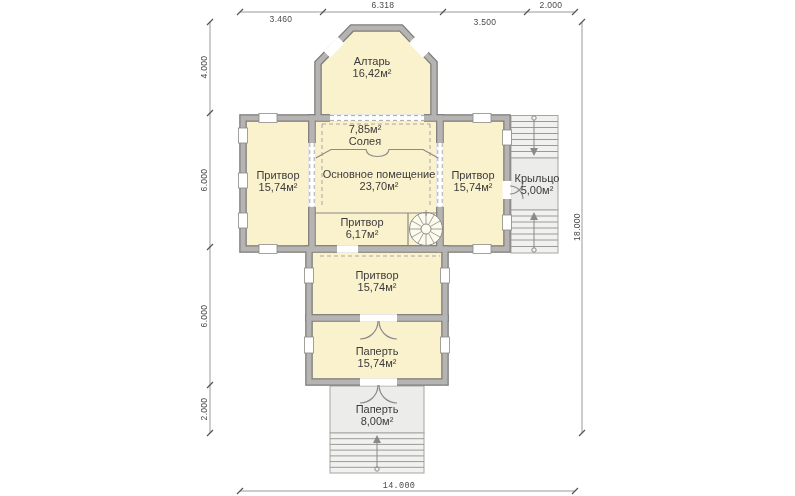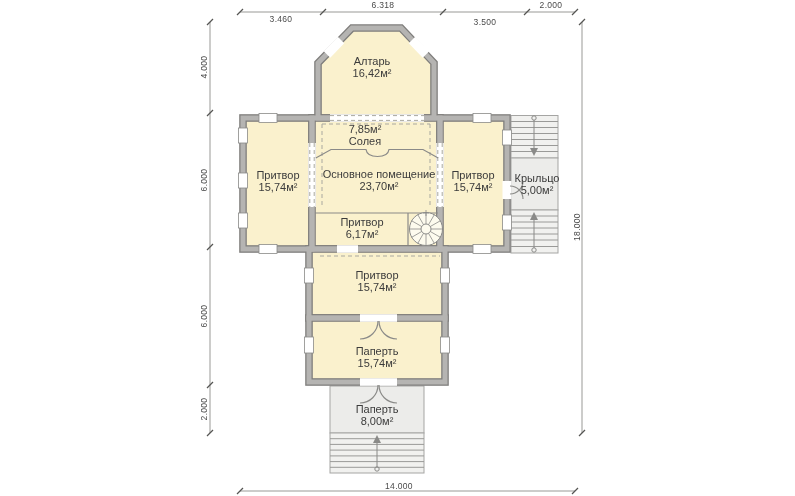--- a/index.html
+++ b/index.html
@@ -245,15 +245,15 @@
   <div class="dim" style="left:383px;top:5px;">6.318</div>
   <div class="dim" style="left:485px;top:5px;margin-top:17px;">3.500</div>
   <div class="dim" style="left:551px;top:5px;">2.000</div>
 
   <div class="dim v" style="left:204px;top:67px;">4.000</div>
   <div class="dim v" style="left:204px;top:180px;">6.000</div>
   <div class="dim v" style="left:204px;top:316px;">6.000</div>
   <div class="dim v" style="left:204px;top:409px;">2.000</div>
 
   <div class="dim v" style="left:577px;top:227px;">18.000</div>
-  <div class="dim" style="left:399px;top:486px;">14.000</div>
+  <div class="dim" style="left:399px;top:486px;font-family:Liberation Mono, monospace;">14.000</div>
 
 </div>
 
 </body></html>

